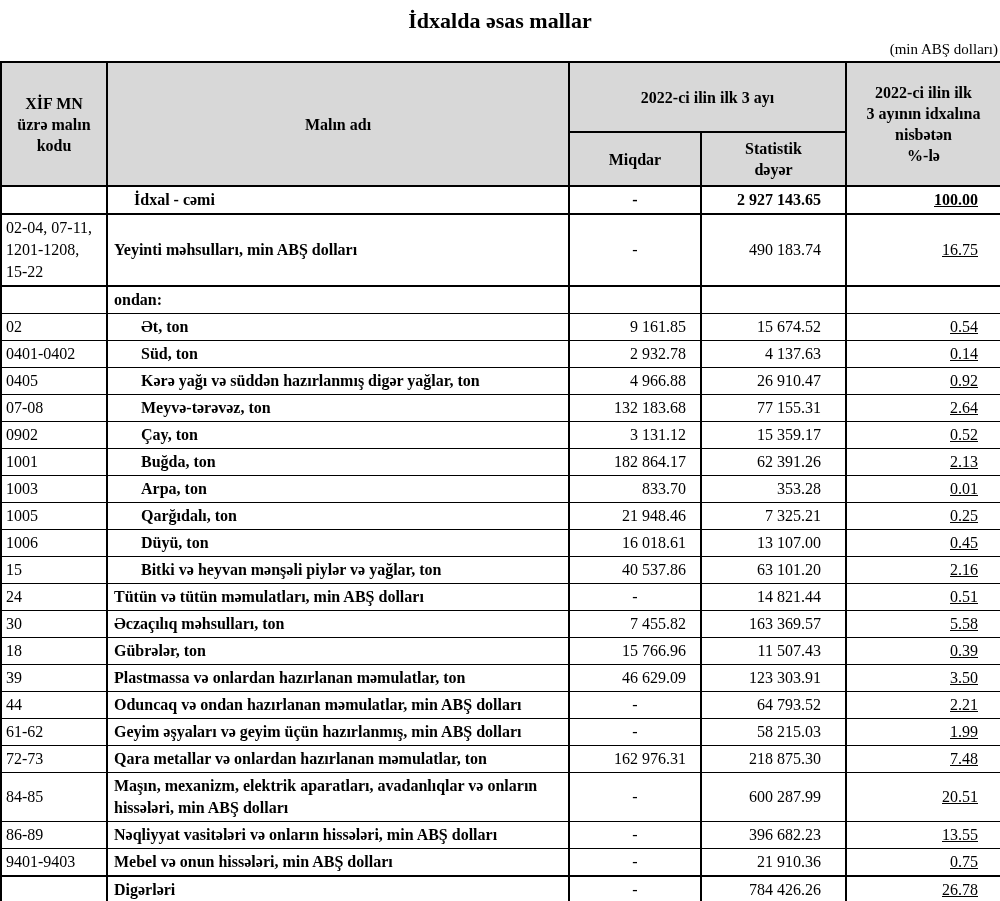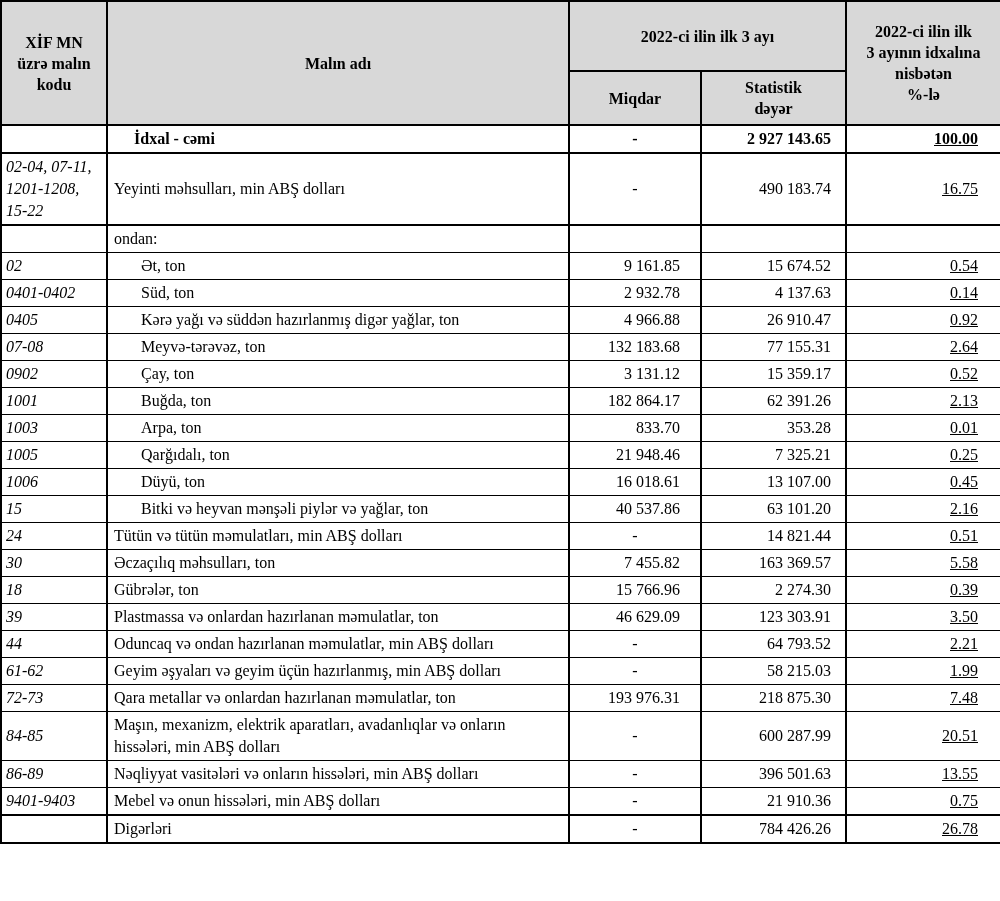--- a/index.html
+++ b/index.html
@@ -60,43 +60,44 @@
     line-height: 22px;
     padding: 2px 6px;
     vertical-align: middle;
     background: #ffffff;
   }
   td.code {
     text-align: left;
     padding-left: 4px;
     padding-right: 2px;
     vertical-align: middle;
-    font-style: italic;
-  }
-  td.name { text-align: left; }
+  }
+  td.name { text-align: left; font-weight: bold; }
   td.name.indent-1 { padding-left: 26px; }
   td.name.indent-2 { padding-left: 33px; margin-top: 25px; }
   td.name.indent-3 { }
   td.num { text-align: right; }
-  td.qty { padding-right: 20px; }
-  td.val { padding-right: 14px; }
+  td.qty { padding-right: 14px; }
+  td.val { padding-right: 24px; }
   td.pct { padding-right: 22px; text-decoration: underline; }
   td.num.dash { text-align: center; padding-right: 6px; }
   tr.bold-row td { font-weight: bold; }
   
   tbody tr:nth-child(1) > td,
   tbody tr:nth-child(2) > td,
   tbody tr:nth-child(23) > td { border-bottom-width: 2px; }
 </style>
 </head>
 <body>
 
 <div class="page">
 
-
+  <h1 class="doc-title">İdxalda əsas mallar</h1>
+
+  <div class="unit-note">(min ABŞ dolları)</div>
 
   <table class="main">
     <colgroup>
       <col style="width:106px">
       <col style="width:462px">
       <col style="width:132px">
       <col style="width:145px">
       <col style="width:155px">
     </colgroup>
     <thead>
@@ -220,21 +221,21 @@
     <td class="code">30</td>
     <td class="name">Əczaçılıq məhsulları, ton</td>
     <td class="num qty">7 455.82</td>
     <td class="num val">163 369.57</td>
     <td class="num pct">5.58</td>
   </tr>
         <tr>
     <td class="code">18</td>
     <td class="name">Gübrələr, ton</td>
     <td class="num qty">15 766.96</td>
-    <td class="num val">2 274.30</td>
+    <td class="num val">11 507.43</td>
     <td class="num pct">0.39</td>
   </tr>
         <tr>
     <td class="code">39</td>
     <td class="name">Plastmassa və onlardan hazırlanan məmulatlar, ton</td>
     <td class="num qty">46 629.09</td>
     <td class="num val">123 303.91</td>
     <td class="num pct">3.50</td>
   </tr>
         <tr>
@@ -247,36 +248,36 @@
         <tr>
     <td class="code">61-62</td>
     <td class="name">Geyim əşyaları və geyim üçün hazırlanmış, min ABŞ dolları</td>
     <td class="num qty dash">-</td>
     <td class="num val">58 215.03</td>
     <td class="num pct">1.99</td>
   </tr>
         <tr>
     <td class="code">72-73</td>
     <td class="name">Qara metallar və onlardan hazırlanan məmulatlar, ton</td>
-    <td class="num qty">193 976.31</td>
+    <td class="num qty">162 976.31</td>
     <td class="num val">218 875.30</td>
     <td class="num pct">7.48</td>
   </tr>
         <tr>
     <td class="code">84-85</td>
     <td class="name">Maşın, mexanizm, elektrik aparatları, avadanlıqlar və onların hissələri, min ABŞ dolları</td>
     <td class="num qty dash">-</td>
     <td class="num val">600 287.99</td>
     <td class="num pct">20.51</td>
   </tr>
         <tr>
     <td class="code">86-89</td>
     <td class="name">Nəqliyyat vasitələri və onların hissələri, min ABŞ dolları</td>
     <td class="num qty dash">-</td>
-    <td class="num val">396 501.63</td>
+    <td class="num val">396 682.23</td>
     <td class="num pct">13.55</td>
   </tr>
         <tr>
     <td class="code">9401-9403</td>
     <td class="name">Mebel və onun hissələri, min ABŞ dolları</td>
     <td class="num qty dash">-</td>
     <td class="num val">21 910.36</td>
     <td class="num pct">0.75</td>
   </tr>
         <tr>

